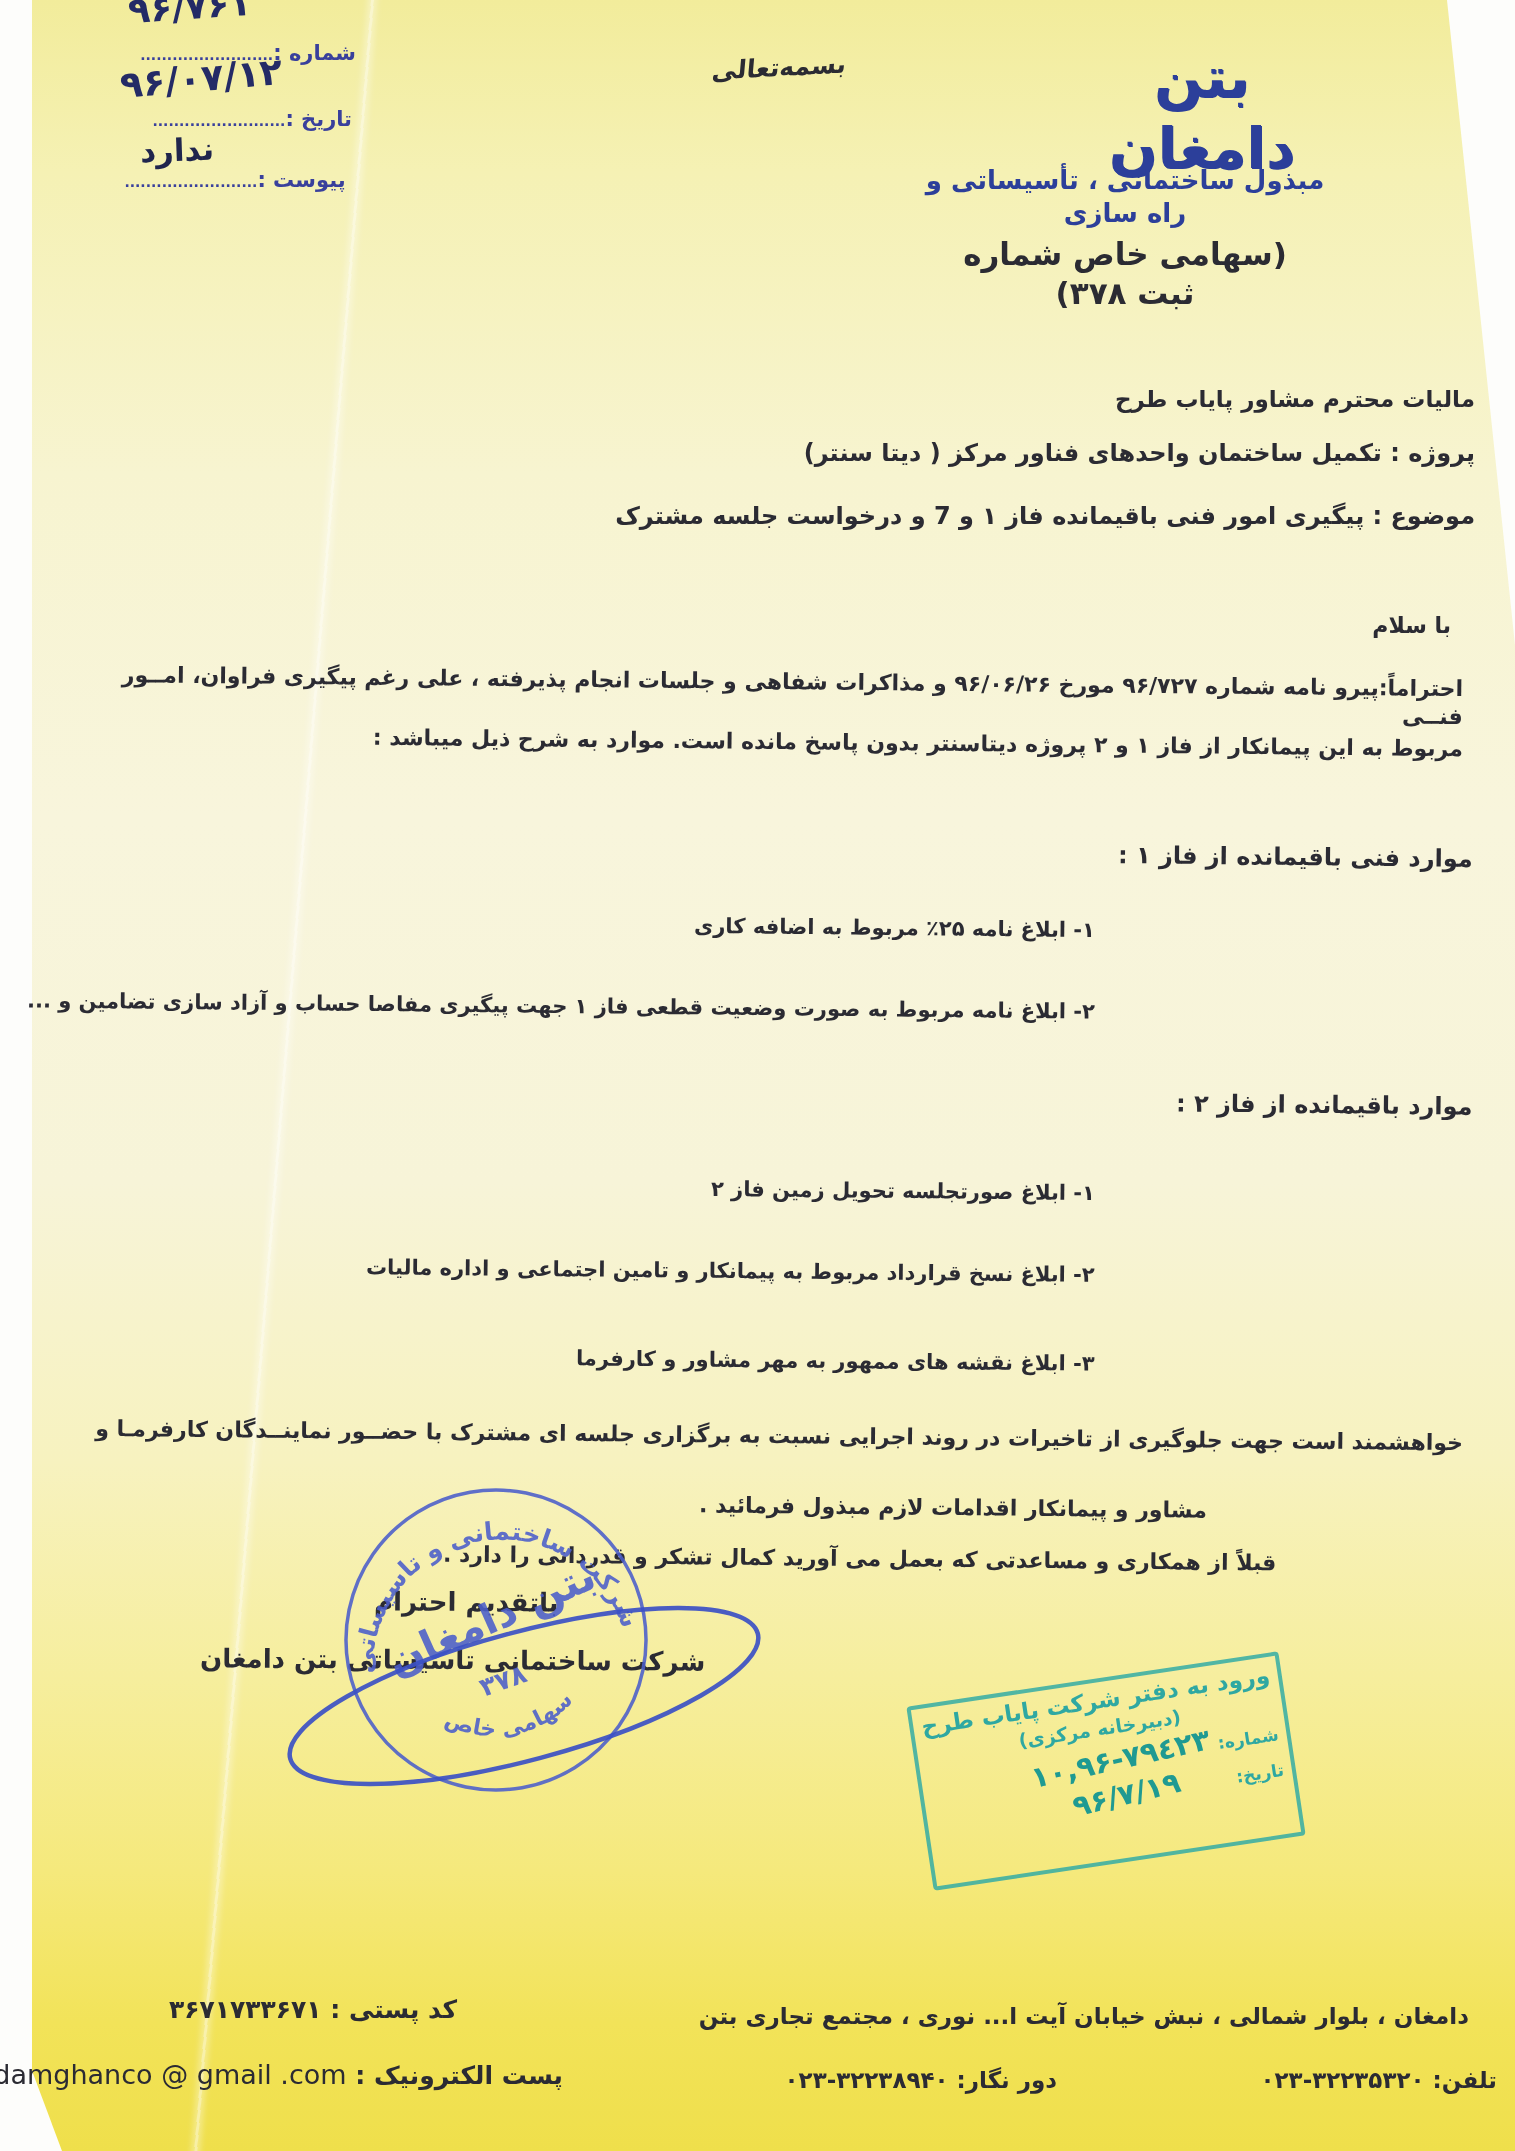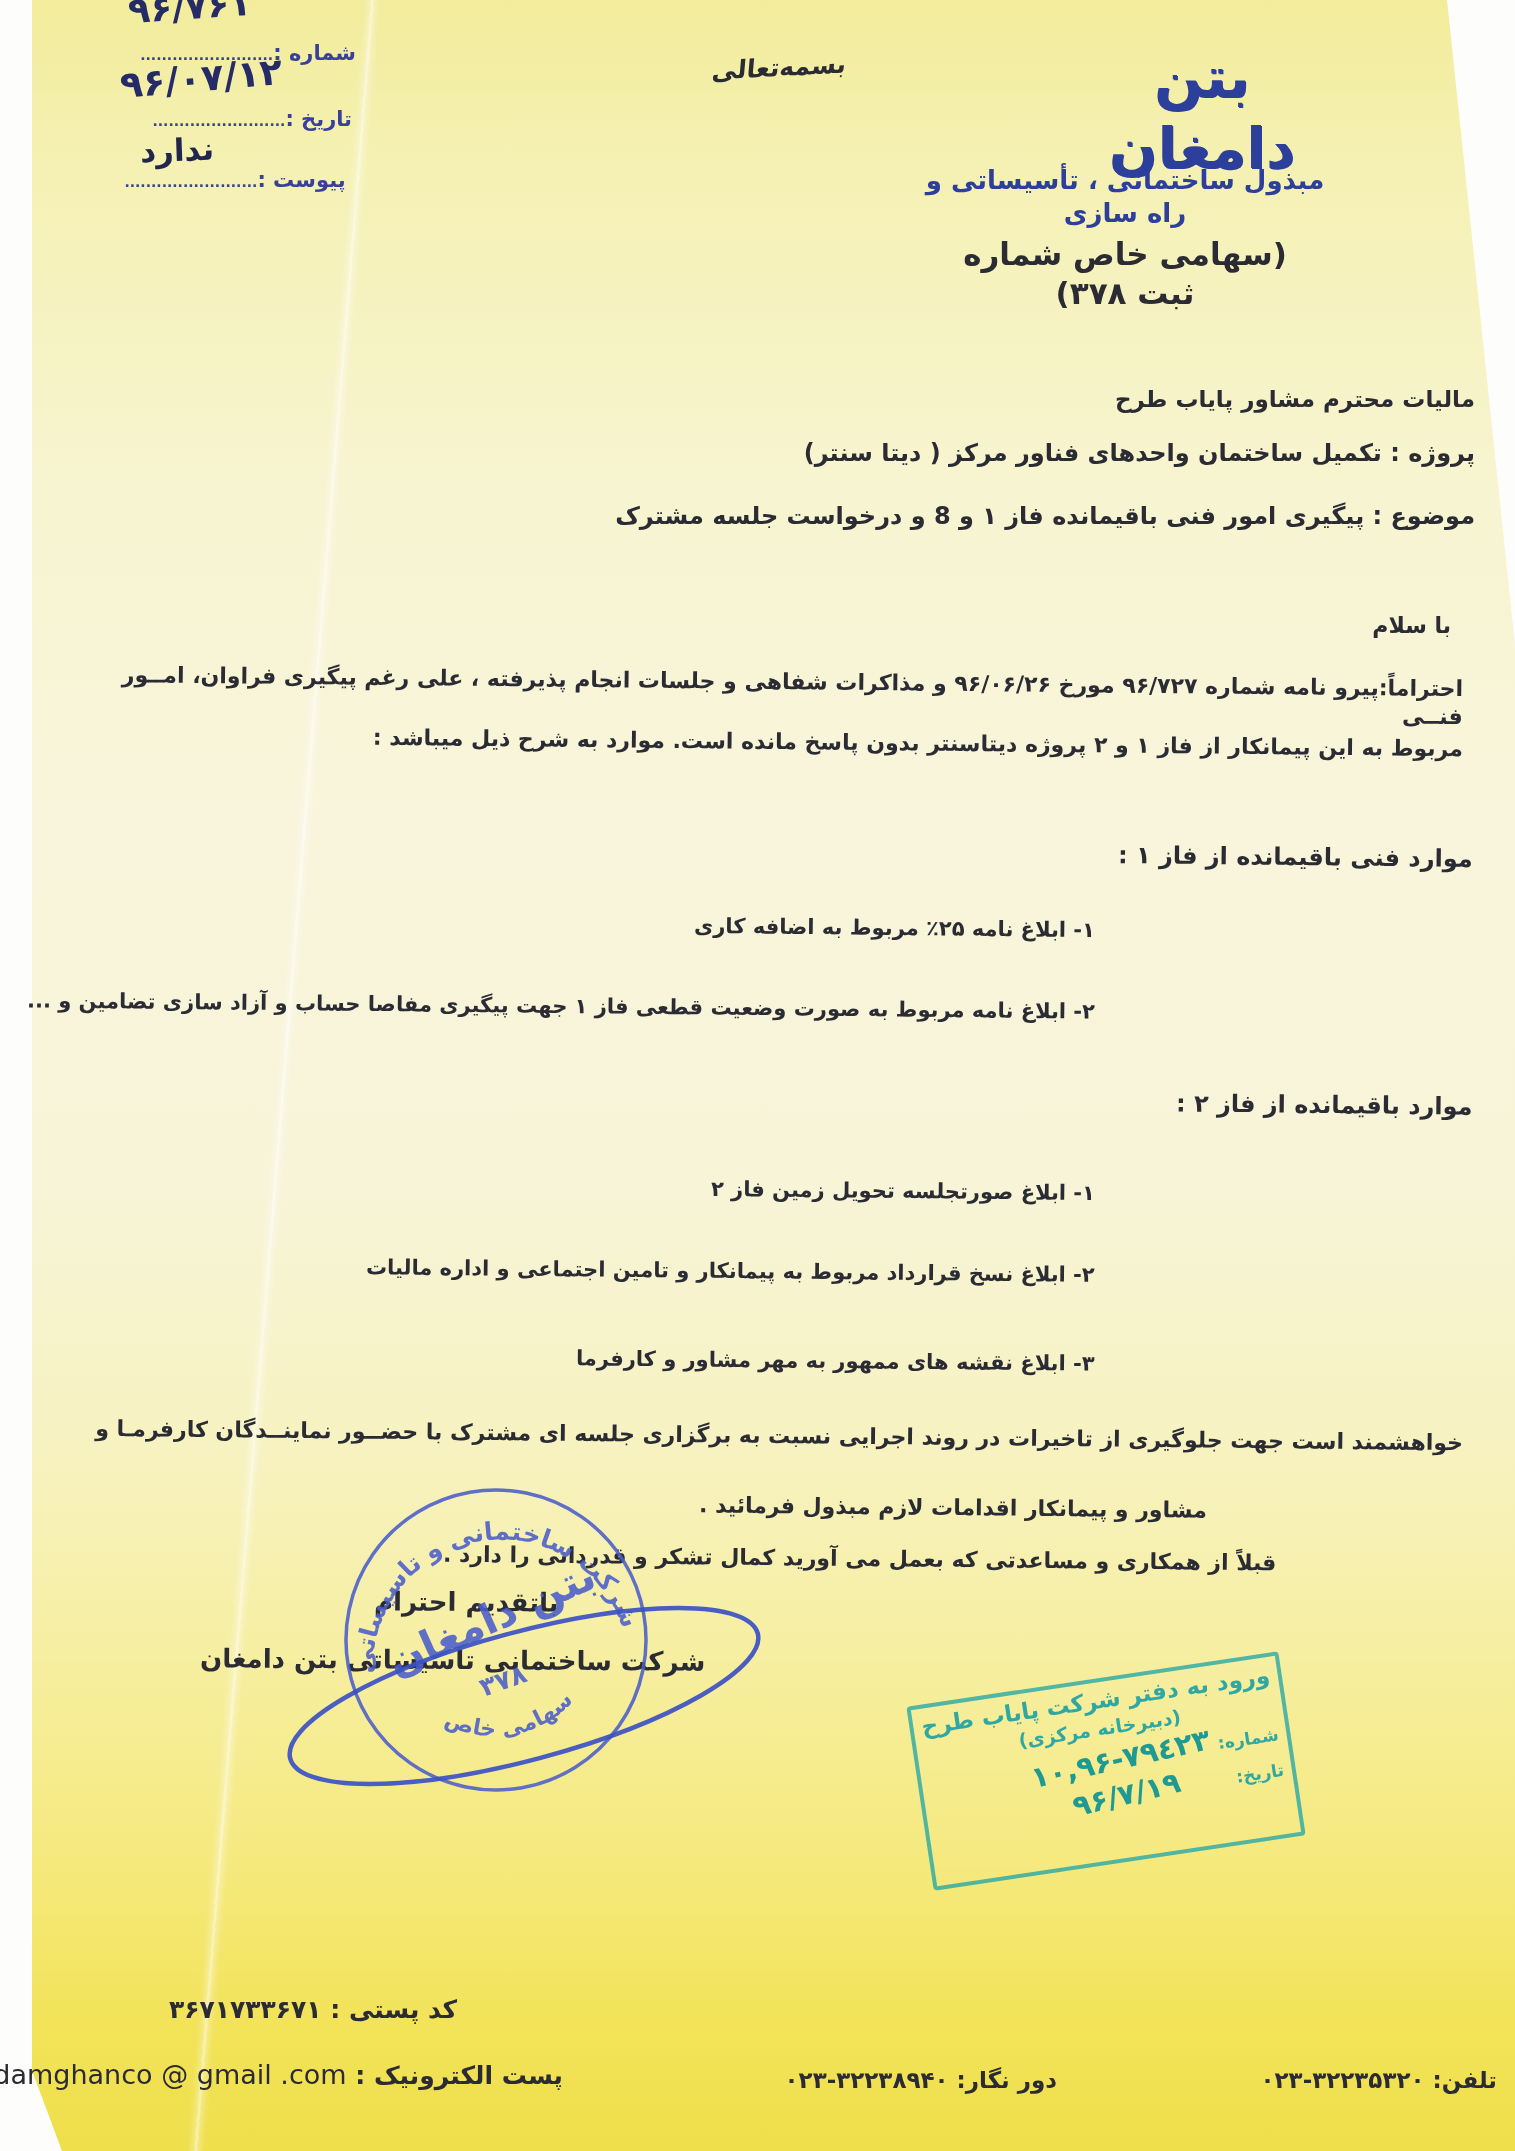--- a/index.html
+++ b/index.html
@@ -75,21 +75,21 @@
   <div class="abs blue bold rtl" style="left:1052px;top:42px;width:300px;text-align:center;font-size:57px;text-shadow:1px 1px 0 #2c3f9a;">بتن دامغان</div>
 
   <div class="abs blue bold rtl" style="left:905px;top:164px;width:440px;text-align:center;font-size:26px;">مبذول ساختمانی ، تأسیساتی و راه سازی</div>
 
   <div class="abs blk bold rtl" style="left:960px;top:235px;width:330px;text-align:center;font-size:31px;">(سهامی خاص شماره ثبت ۳۷۸)</div>
 
   <div class="abs blk bold rtl" style="right:40px;top:385px;font-size:23px;">مالیات محترم مشاور پایاب طرح</div>
 
   <div class="abs blk bold rtl" style="right:40px;top:438px;font-size:24px;">پروژه : تکمیل ساختمان واحدهای فناور مرکز ( دیتا سنتر)</div>
 
-  <div class="abs blk bold rtl" style="right:40px;top:501px;font-size:24px;">موضوع : پیگیری امور فنی باقیمانده فاز ۱ و 8 و درخواست جلسه مشترک</div>
+  <div class="abs blk bold rtl" style="right:40px;top:501px;font-size:24px;">موضوع : پیگیری امور فنی باقیمانده فاز ۱ و 7 و درخواست جلسه مشترک</div>
 
   <div class="abs blk bold rtl" style="right:64px;top:612px;font-size:22px;">با سلام</div>
 
   <div class="abs blk bold rtl" style="right:52px;top:668px;left:88px;text-align:right;font-size:22px;transform:rotate(0.6deg);">احتراماً:پیرو نامه شماره ۹۶/۷۲۷ مورخ ۹۶/۰۶/۲۶ و مذاکرات شفاهی و جلسات انجام پذیرفته ، علی رغم پیگیری فراوان، امــور فنــی</div>
 
   <div class="abs blk bold rtl" style="right:52px;top:728px;left:88px;text-align:right;font-size:22px;transform:rotate(0.6deg);">مربوط به این پیمانکار از فاز ۱ و ۲ پروژه دیتاسنتر بدون پاسخ مانده است. موارد به شرح ذیل میباشد :</div>
 
   <div class="abs blk bold rtl" style="right:42px;top:842px;font-size:24px;transform:rotate(0.6deg);">موارد فنی باقیمانده از فاز ۱ :</div>
 
   <div class="abs blk bold rtl" style="right:420px;top:915px;font-size:21px;transform:rotate(0.6deg);">۱- ابلاغ نامه ۲۵٪ مربوط به اضافه کاری</div>
@@ -151,20 +151,21 @@
   <div class="abs blk bold rtl" style="right:1058px;top:1994px;font-size:25px;white-space:nowrap;">
     <span>کد پستی :</span>
     <span>۳۶۷۱۷۳۳۶۷۱</span>
   </div>
 
   <div class="abs blk bold rtl" style="right:952px;top:2058px;font-size:25px;white-space:nowrap;">
     <span>پست الکترونیک :</span>
     <span dir="ltr" style="font-weight:normal;font-size:27px;">Beton damghanco @ gmail .com</span>
   </div>
 
+  <div class="abs blk bold rtl" style="right:46px;top:2002px;font-size:23px;white-space:nowrap;">دامغان ، بلوار شمالی ، نبش خیابان آیت ا... نوری ، مجتمع تجاری بتن</div>
 
   <div class="abs blk bold rtl" style="right:18px;top:2066px;font-size:23px;white-space:nowrap;">
     <span>تلفن:</span>
     <span dir="ltr">۰۲۳-۳۲۲۳۵۳۲۰</span>
   </div>
 
   <div class="abs blk bold rtl" style="right:458px;top:2066px;font-size:23px;white-space:nowrap;">
     <span>دور نگار:</span>
     <span dir="ltr">۰۲۳-۳۲۲۳۸۹۴۰</span>
   </div>

